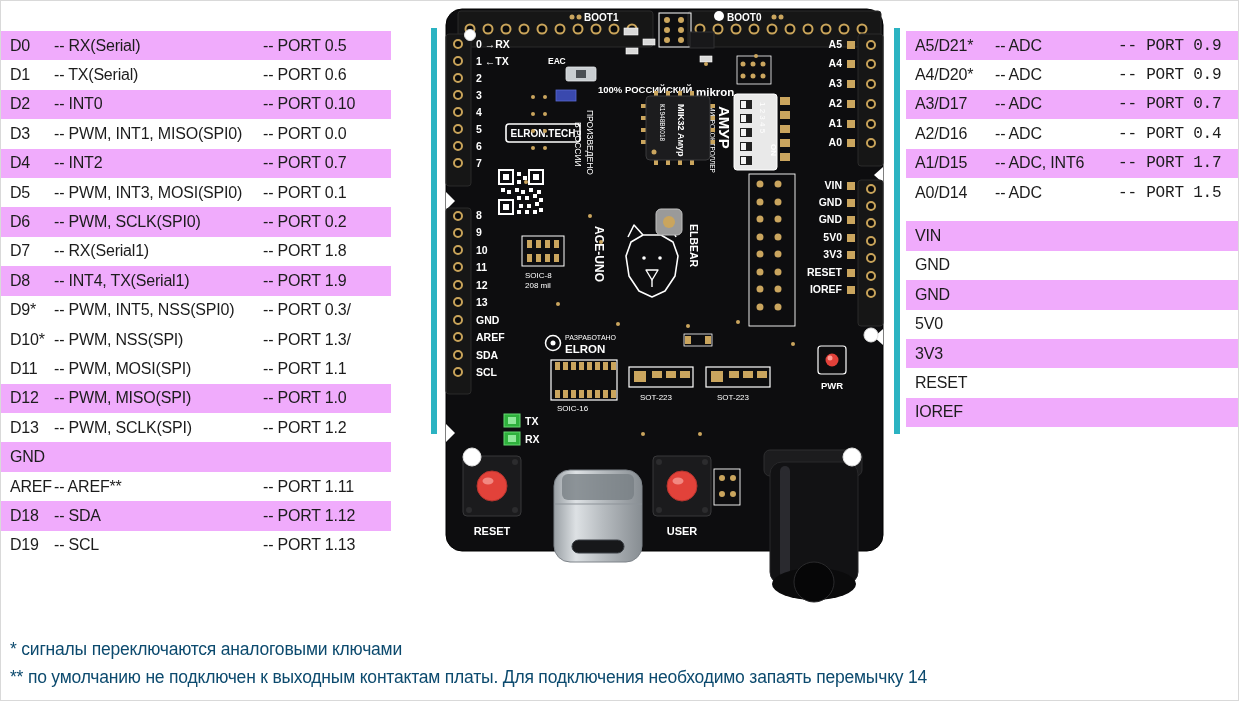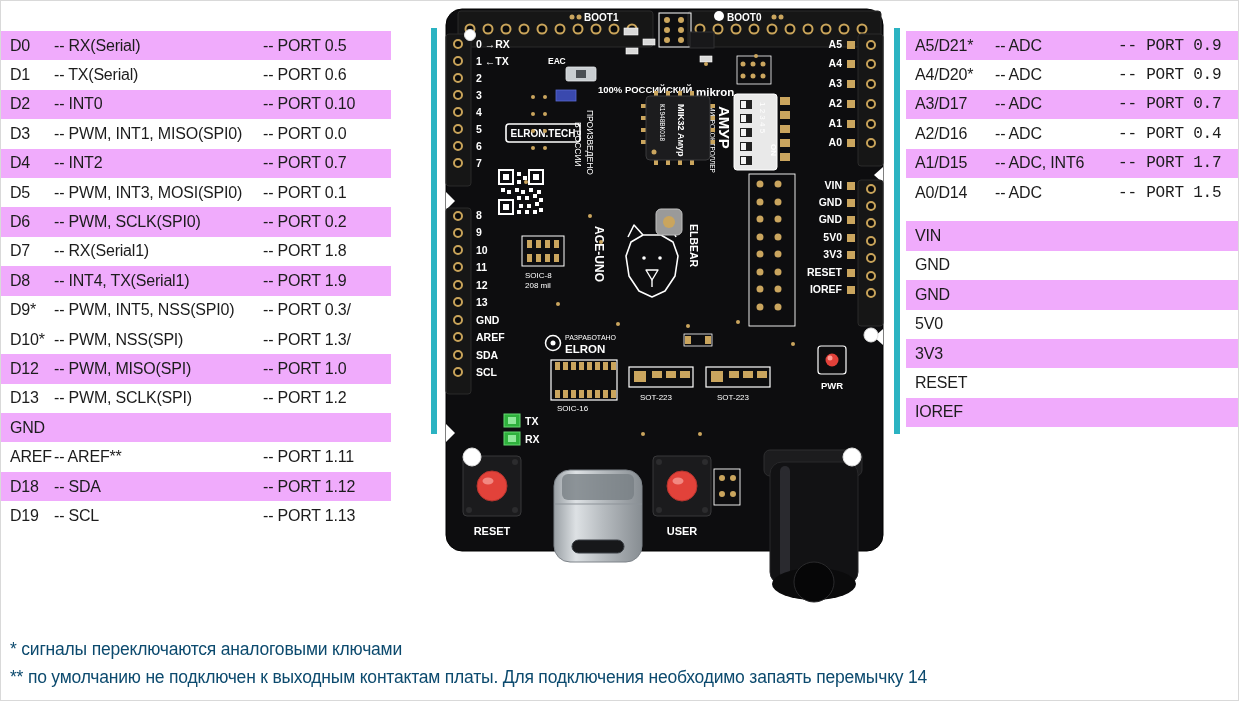--- a/index.html
+++ b/index.html
@@ -87,20 +87,25 @@
     <div class="prow">
         <span class="pin">D9*</span>
         <span class="func">-- PWM, INT5, NSS(SPI0)</span>
         <span class="port">-- PORT 0.3/</span>
       </div>
     <div class="prow">
         <span class="pin">D10*</span>
         <span class="func">-- PWM, NSS(SPI)</span>
         <span class="port">-- PORT 1.3/</span>
       </div>
+    <div class="prow">
+        <span class="pin">D11</span>
+        <span class="func">-- PWM, MOSI(SPI)</span>
+        <span class="port">-- PORT 1.1</span>
+      </div>
     <div class="prow s">
         <span class="pin">D12</span>
         <span class="func">-- PWM, MISO(SPI)</span>
         <span class="port">-- PORT 1.0</span>
       </div>
     <div class="prow">
         <span class="pin">D13</span>
         <span class="func">-- PWM, SCLK(SPI)</span>
         <span class="port">-- PORT 1.2</span>
       </div>

